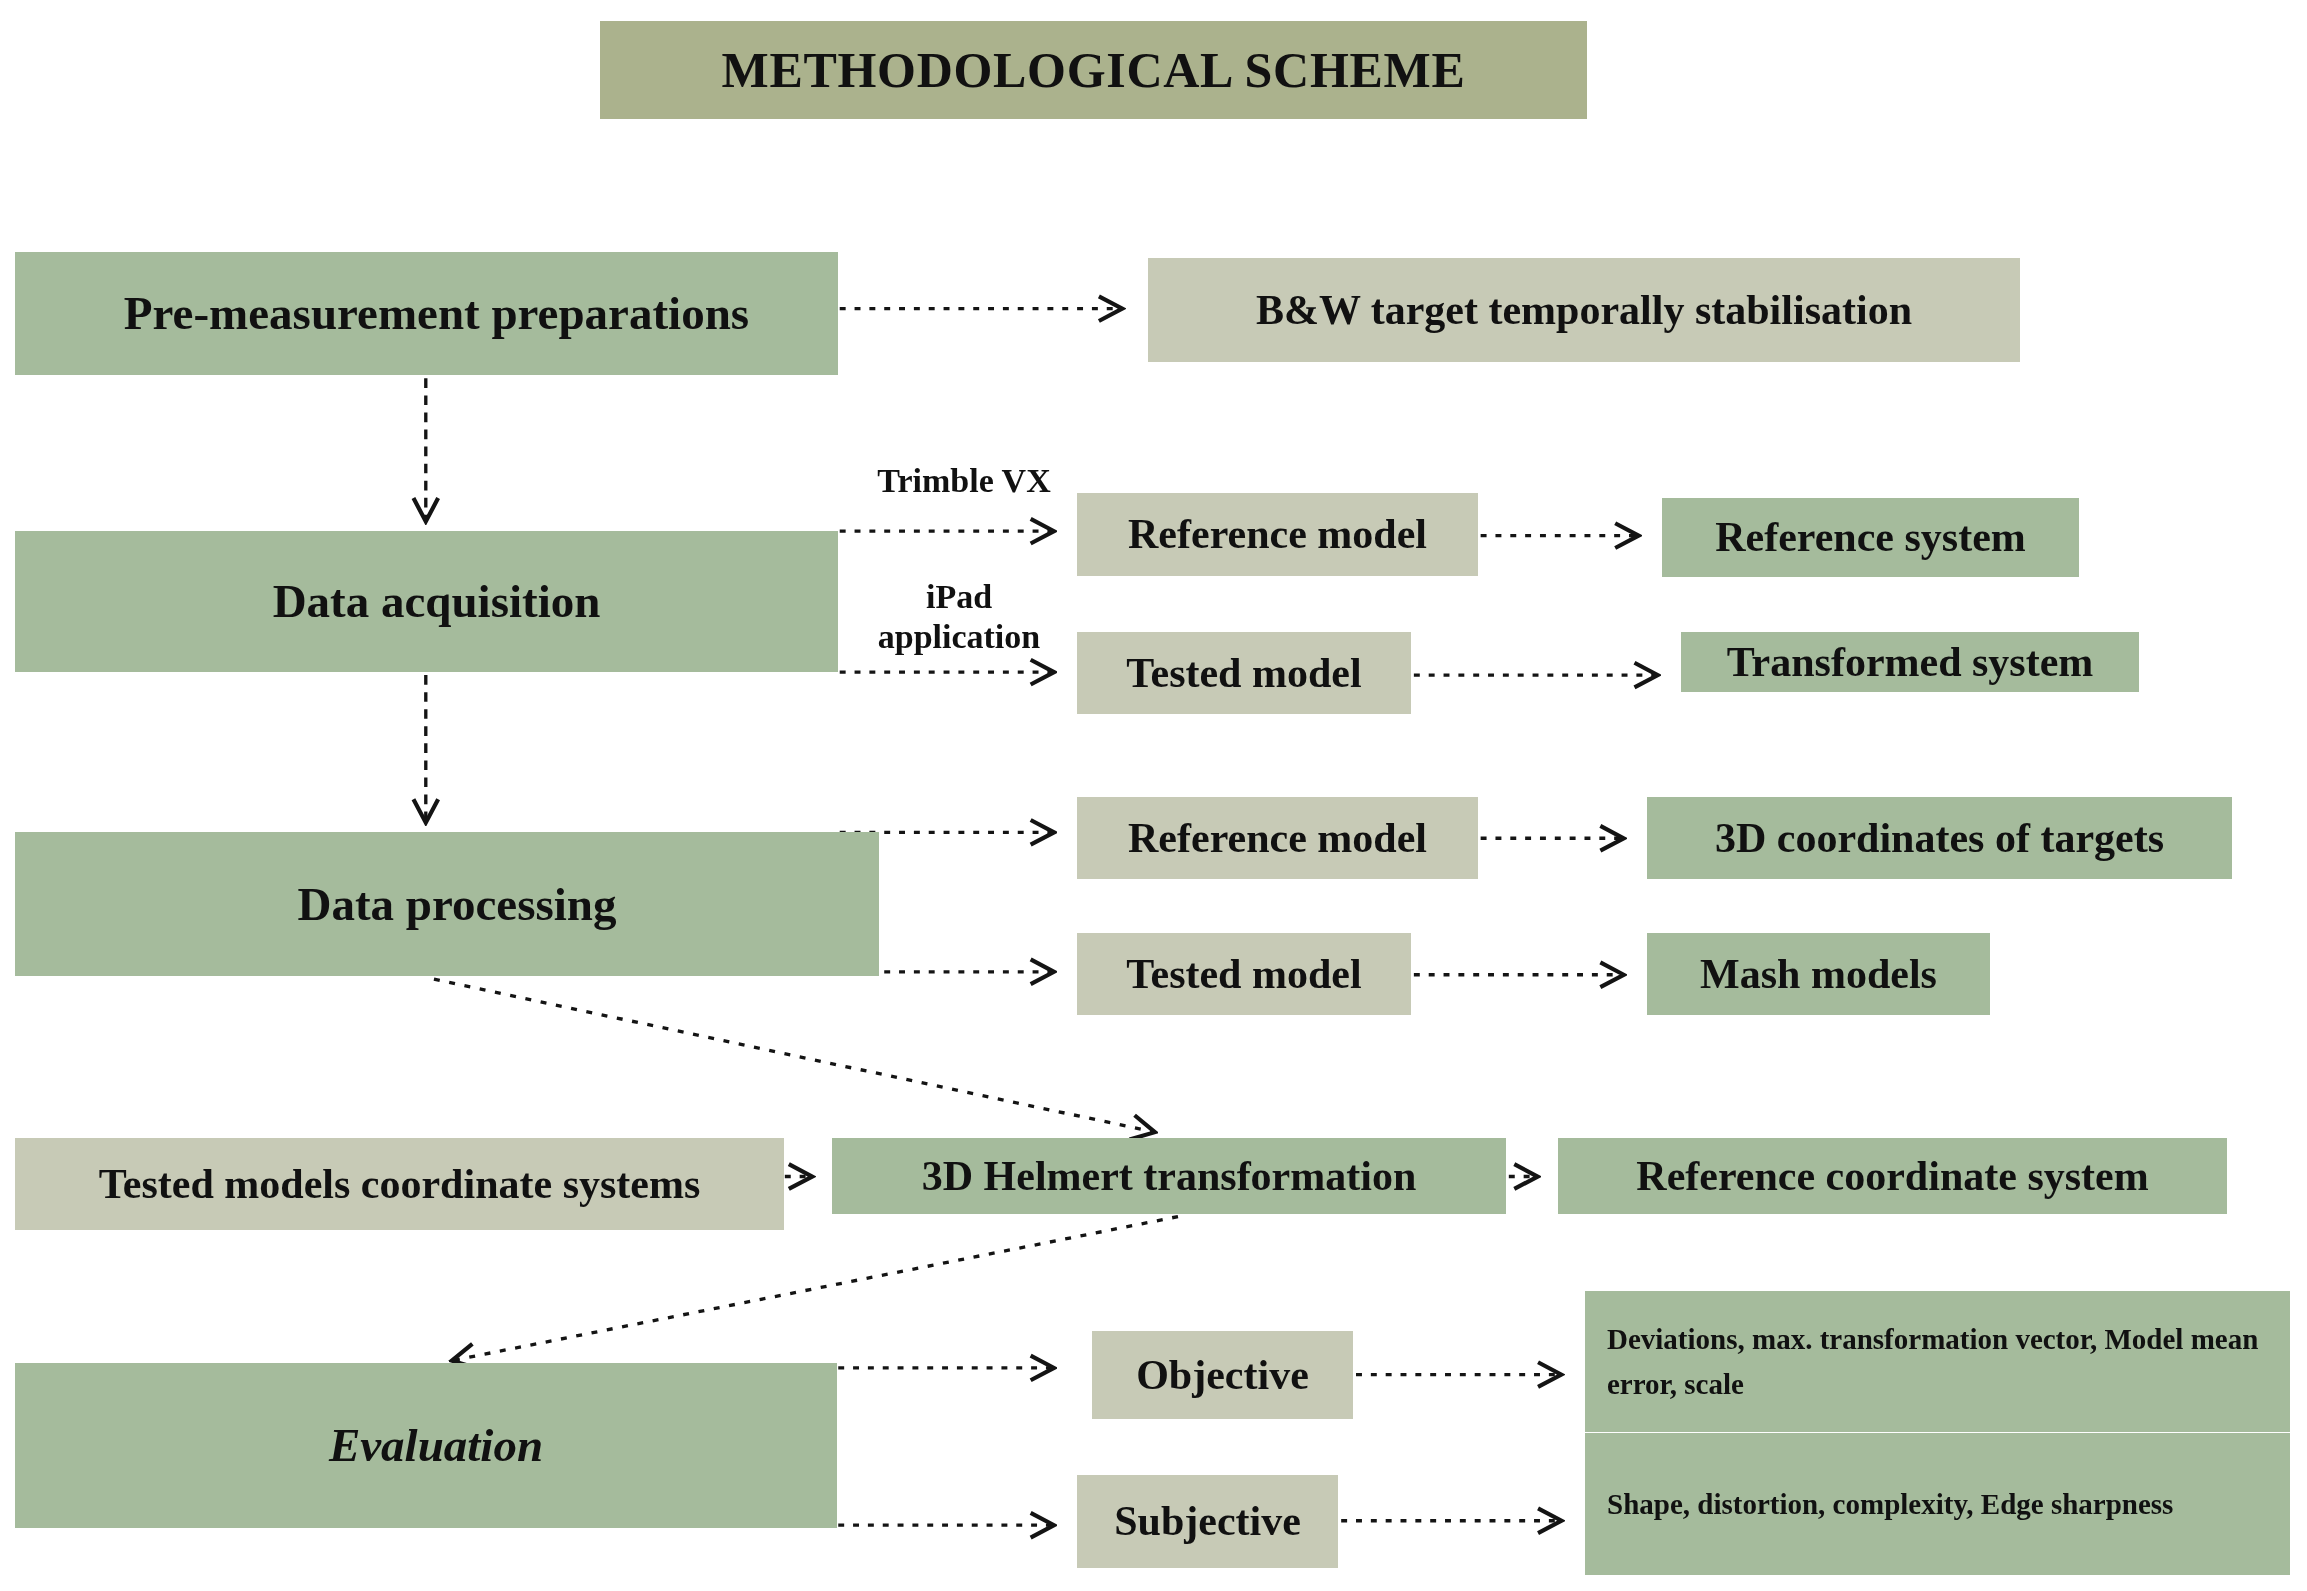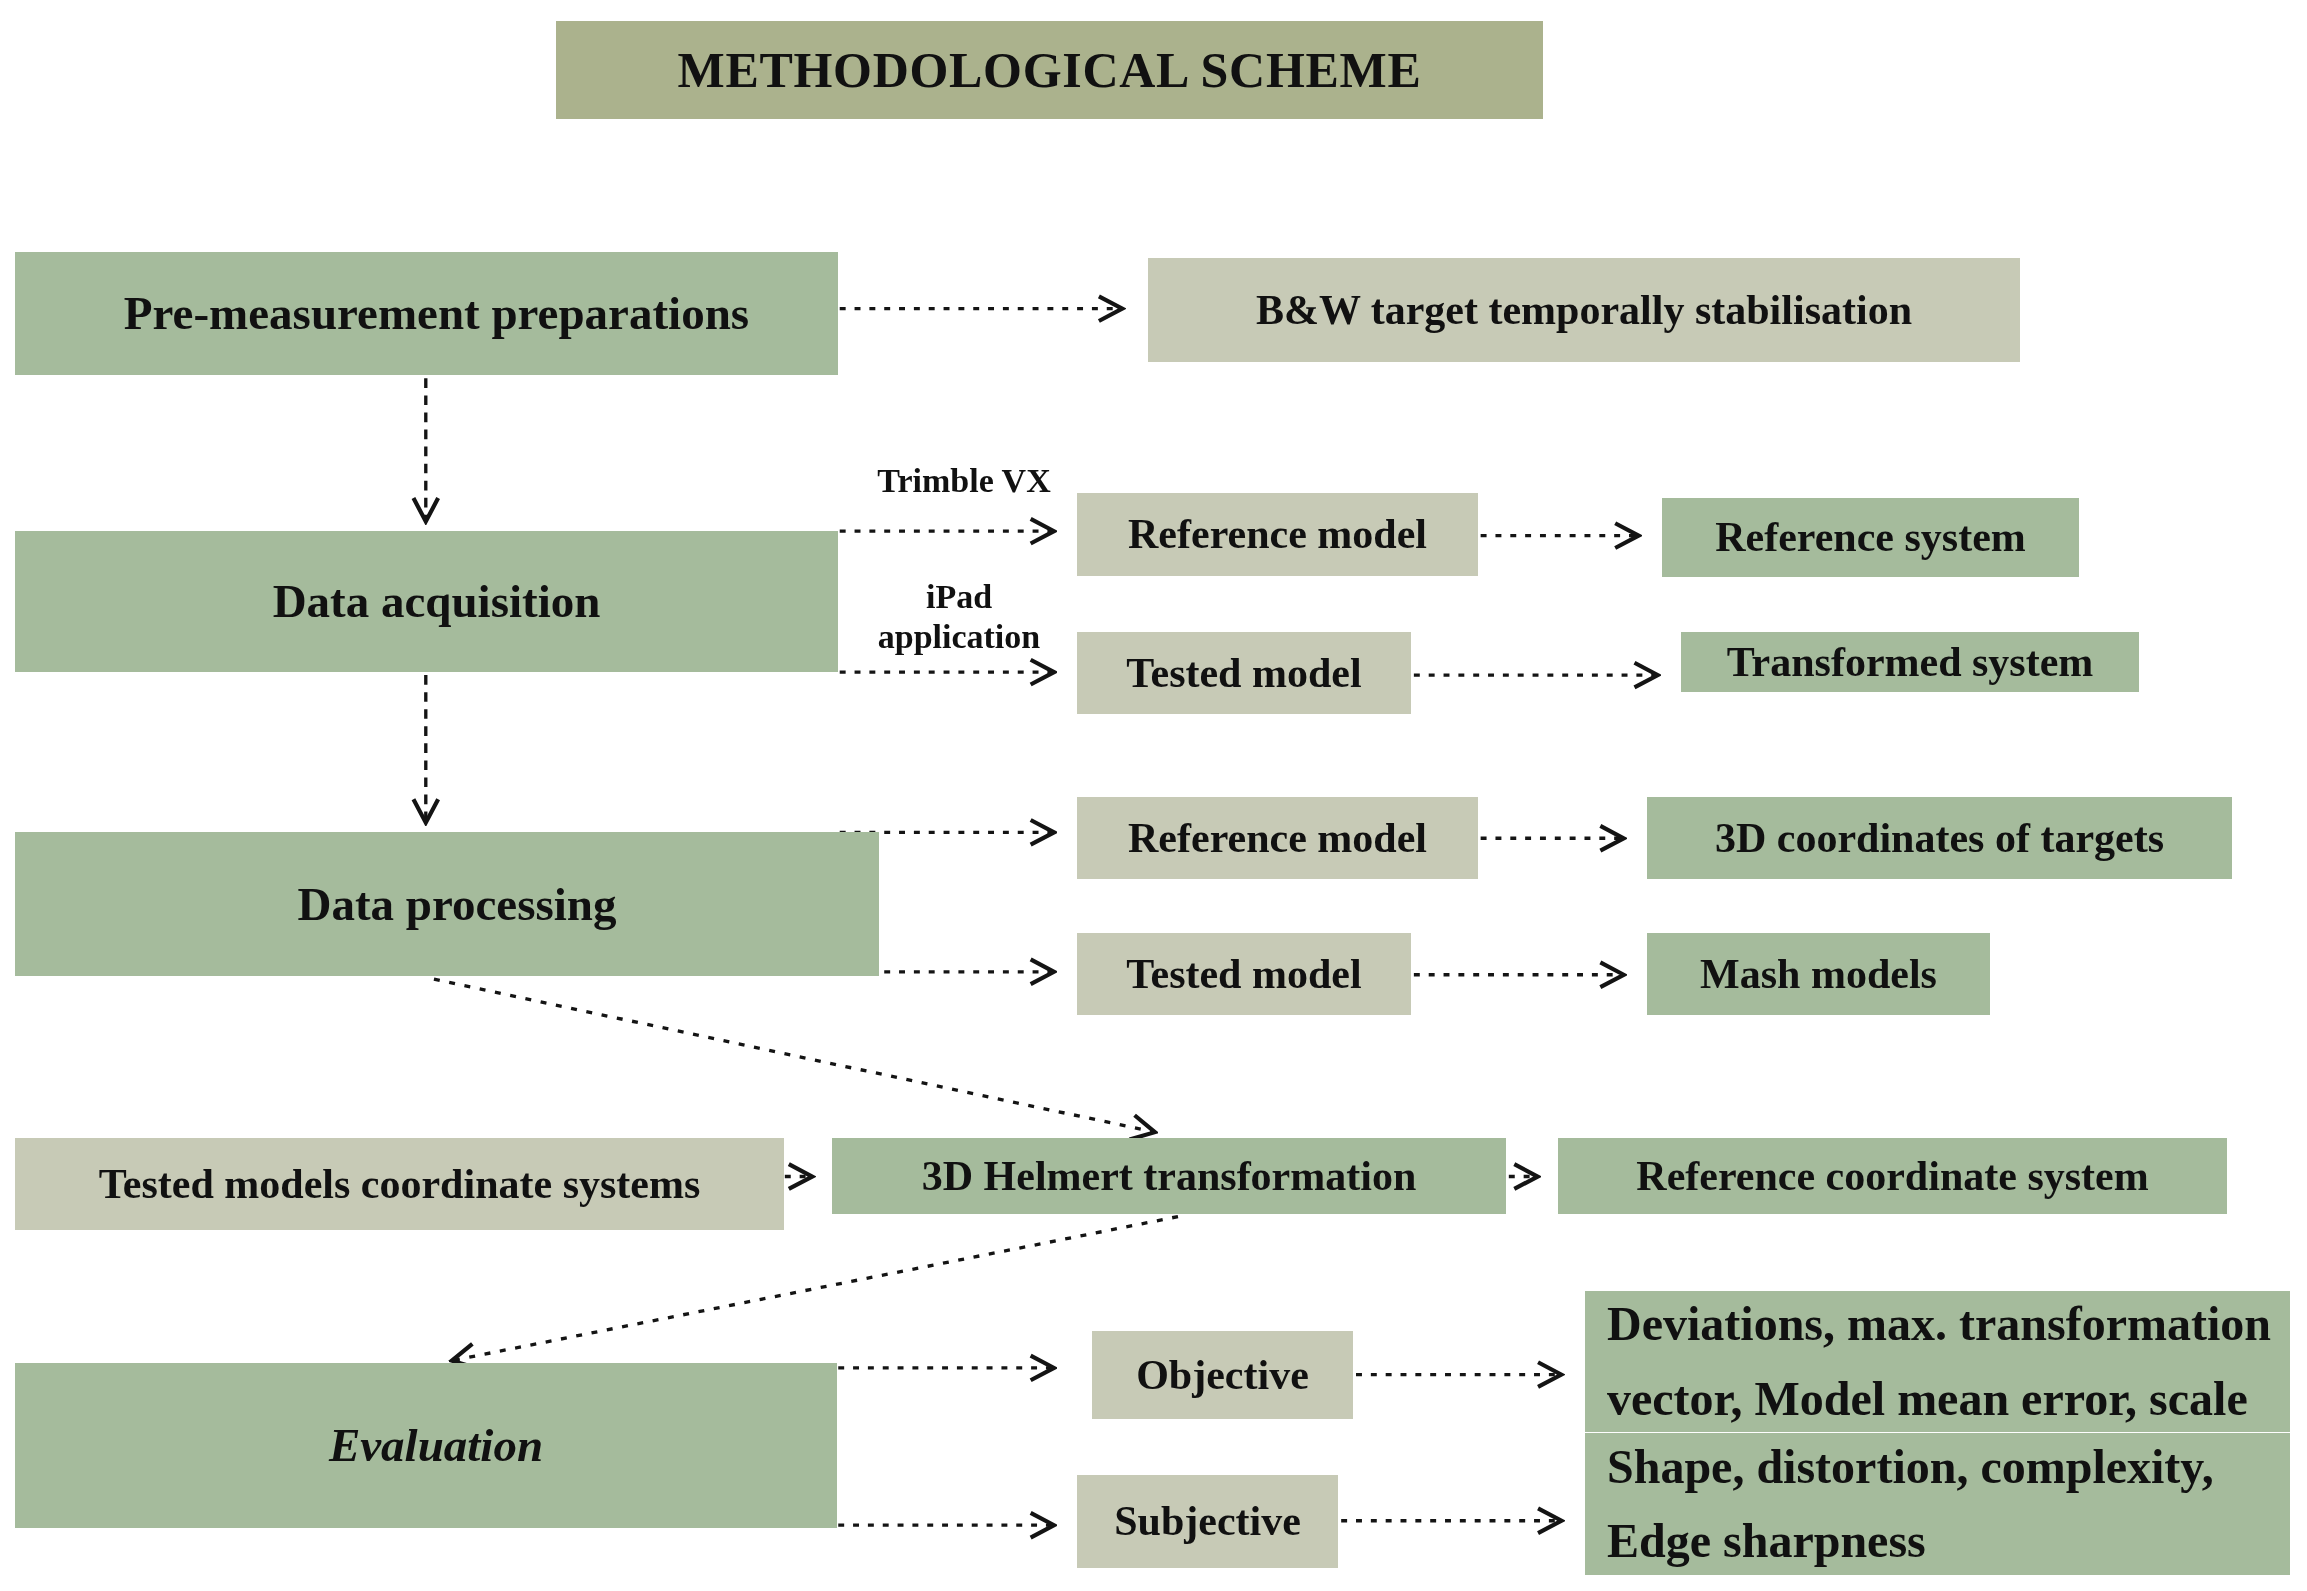--- a/index.html
+++ b/index.html
@@ -14,25 +14,25 @@
   .box{
     position:absolute;
     display:flex;align-items:center;justify-content:center;
     text-align:center;
     font-weight:700;
     line-height:1.2;
     box-sizing:border-box;
   }
   .green{background:var(--green,#a5bb9c);}
   .light{background:var(--light,#c7cab6);}
-  .titlebg{background:var(--titlebg,#abb28d);}
+  .titlebg{background:var(--titlebg,#abb28d);margin-left:44px;}
   .t-title{font-size:50px;letter-spacing:0.7px;}
   .t-lg{font-size:47px;padding-left:20px;}
   .t-md{font-size:42px;}
-  .t-multi{font-size:48px;line-height:1.55;justify-content:flex-start;text-align:left;padding:0 18px 0 22px;}
+  .t-multi{font-size:29px;line-height:1.55;justify-content:flex-start;text-align:left;padding:0 18px 0 22px;}
   .floating-label{
     position:absolute;
     font-weight:700;
     font-size:34px;
     line-height:1.18;
     text-align:center;
   }
   #arrows{position:absolute;left:0;top:0;width:2307px;height:1592px;}
   .arr{stroke:var(--arrow,#141414);fill:none;}
   .dot{stroke-width:4.5;stroke-dasharray:8 12;}

